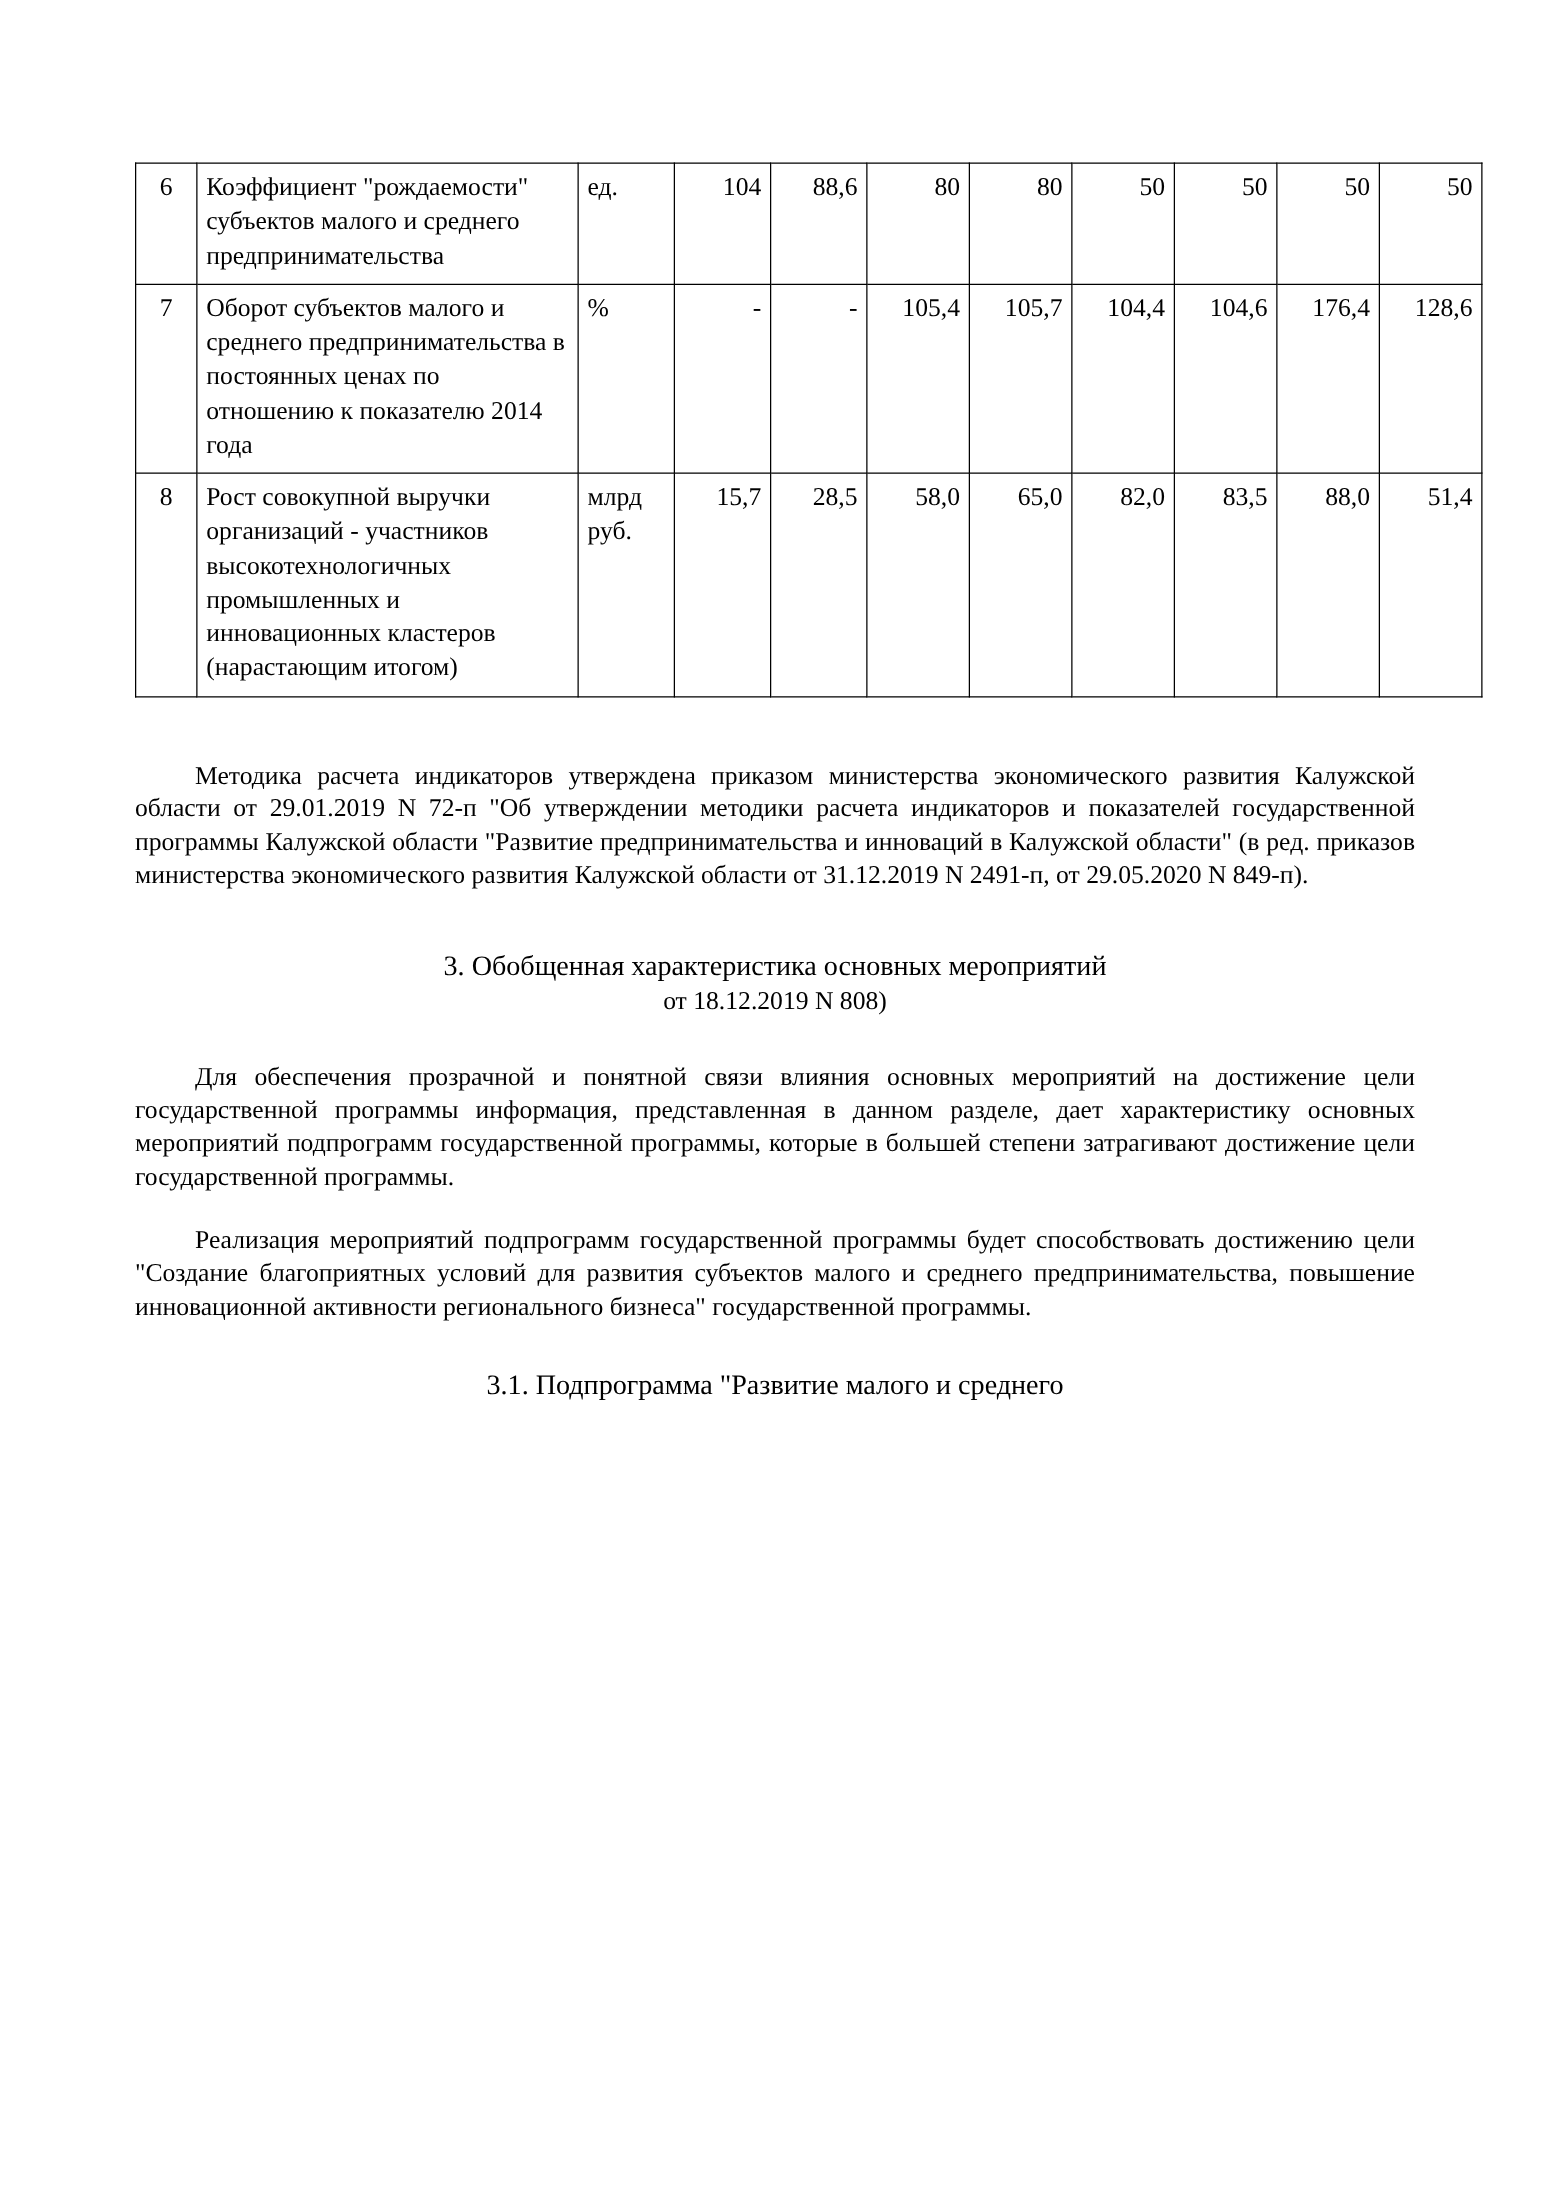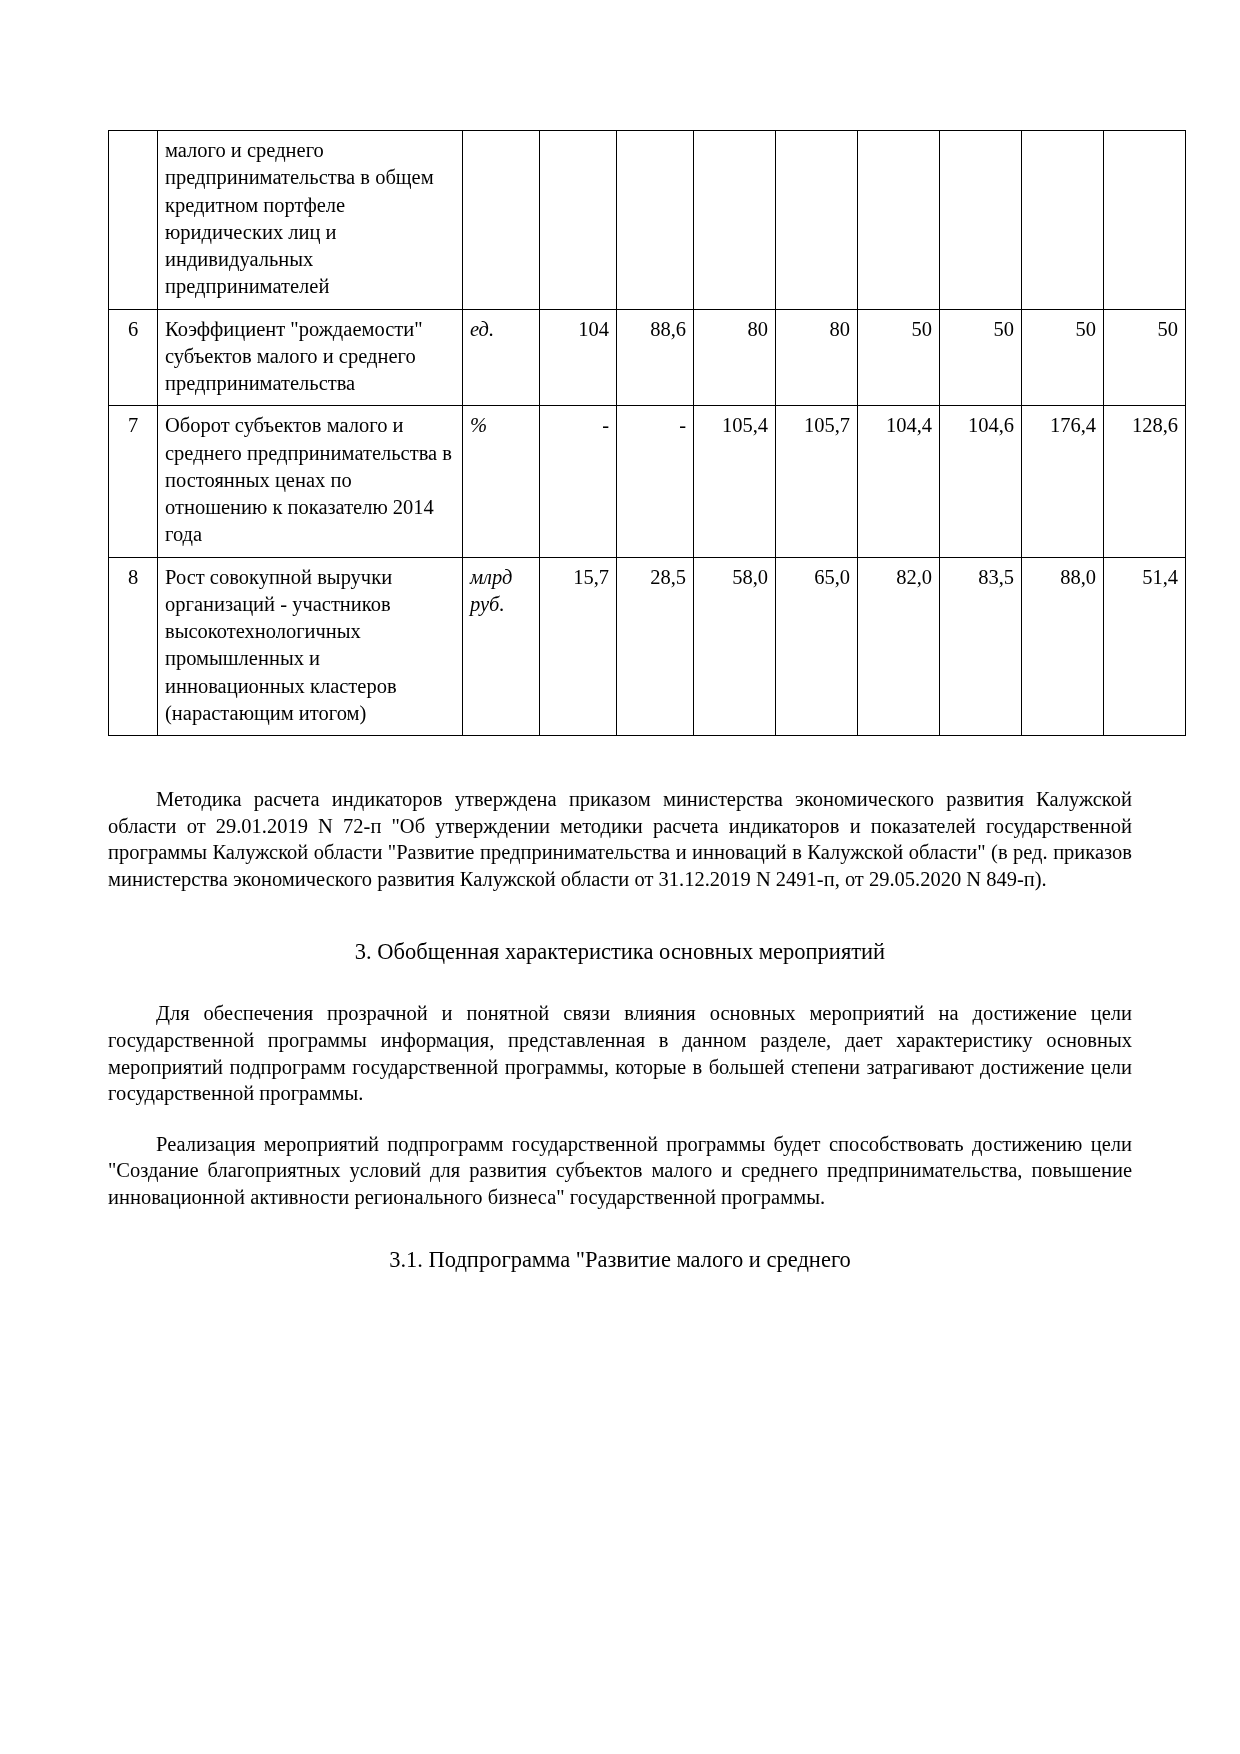--- a/index.html
+++ b/index.html
@@ -38,21 +38,21 @@
   }
   table.indicators td {
     border: 1px solid #000000;
     vertical-align: top;
     padding: 6px 7px 8px 7px;
     font-size: 20.5px;
     line-height: 1.33;
   }
   td.c-num      { width: 34px;  text-align: center; }
   td.c-name     { width: 290px; text-align: left; }
-  td.c-unit     { width: 62px;  text-align: left; font-style: italic; }
+  td.c-unit     { width: 62px;  text-align: left; }
   td.c-val      { width: 62px;  text-align: right; padding-right: 6px; }
   td.c-val-wide { width: 67px;  text-align: right; padding-right: 6px; }
 
   
   .para {
     font-size: 20.5px;
     line-height: 1.30;
     text-align: justify;
     text-justify: inter-word;
     margin: 0;
@@ -81,33 +81,20 @@
 </style>
 </head>
 <body>
 
 <div class="page">
   <div class="content">
 
     <table class="indicators">
       <tbody>
 
-        <tr>
-          <td class="c-num"></td>
-          <td class="c-name">малого и среднего предпринимательства в общем кредитном портфеле юридических лиц и индивидуальных предпринимателей</td>
-          <td class="c-unit"></td>
-          <td class="c-val"></td>
-          <td class="c-val"></td>
-          <td class="c-val-wide"></td>
-          <td class="c-val-wide"></td>
-          <td class="c-val-wide"></td>
-          <td class="c-val-wide"></td>
-          <td class="c-val-wide"></td>
-          <td class="c-val-wide"></td>
-        </tr>
 
         <tr>
           <td class="c-num">6</td>
           <td class="c-name">Коэффициент "рождаемости" субъектов малого и среднего предпринимательства</td>
           <td class="c-unit">ед.</td>
           <td class="c-val">104</td>
           <td class="c-val">88,6</td>
           <td class="c-val-wide">80</td>
           <td class="c-val-wide">80</td>
           <td class="c-val-wide">50</td>
@@ -149,20 +136,21 @@
 
     <div class="spacer-md"></div>
 
     <p class="para indent para-block">Методика расчета индикаторов утверждена приказом министерства экономического развития Калужской области от 29.01.2019 N 72-п "Об утверждении методики расчета индикаторов и показателей государственной программы Калужской области "Развитие предпринимательства и инноваций в Калужской области" (в ред. приказов министерства экономического развития Калужской области от 31.12.2019 N 2491-п, от 29.05.2020 N 849-п).</p>
 
 
     <div class="spacer-sm"></div>
 
     <p class="heading heading-block">3. Обобщенная характеристика основных мероприятий</p>
 
+    <p class="subheading">от 18.12.2019 N 808)</p>
 
     <div class="spacer-lg"></div>
 
     <p class="para indent">Для обеспечения прозрачной и понятной связи влияния основных мероприятий на достижение цели государственной программы информация, представленная в данном разделе, дает характеристику основных мероприятий подпрограмм государственной программы, которые в большей степени затрагивают достижение цели государственной программы.</p>
 
     <div class="spacer-md"></div>
 
     <p class="para indent">Реализация мероприятий подпрограмм государственной программы будет способствовать достижению цели "Создание благоприятных условий для развития субъектов малого и среднего предпринимательства, повышение инновационной активности регионального бизнеса" государственной программы.</p>
 
     <div class="spacer-lg"></div>

